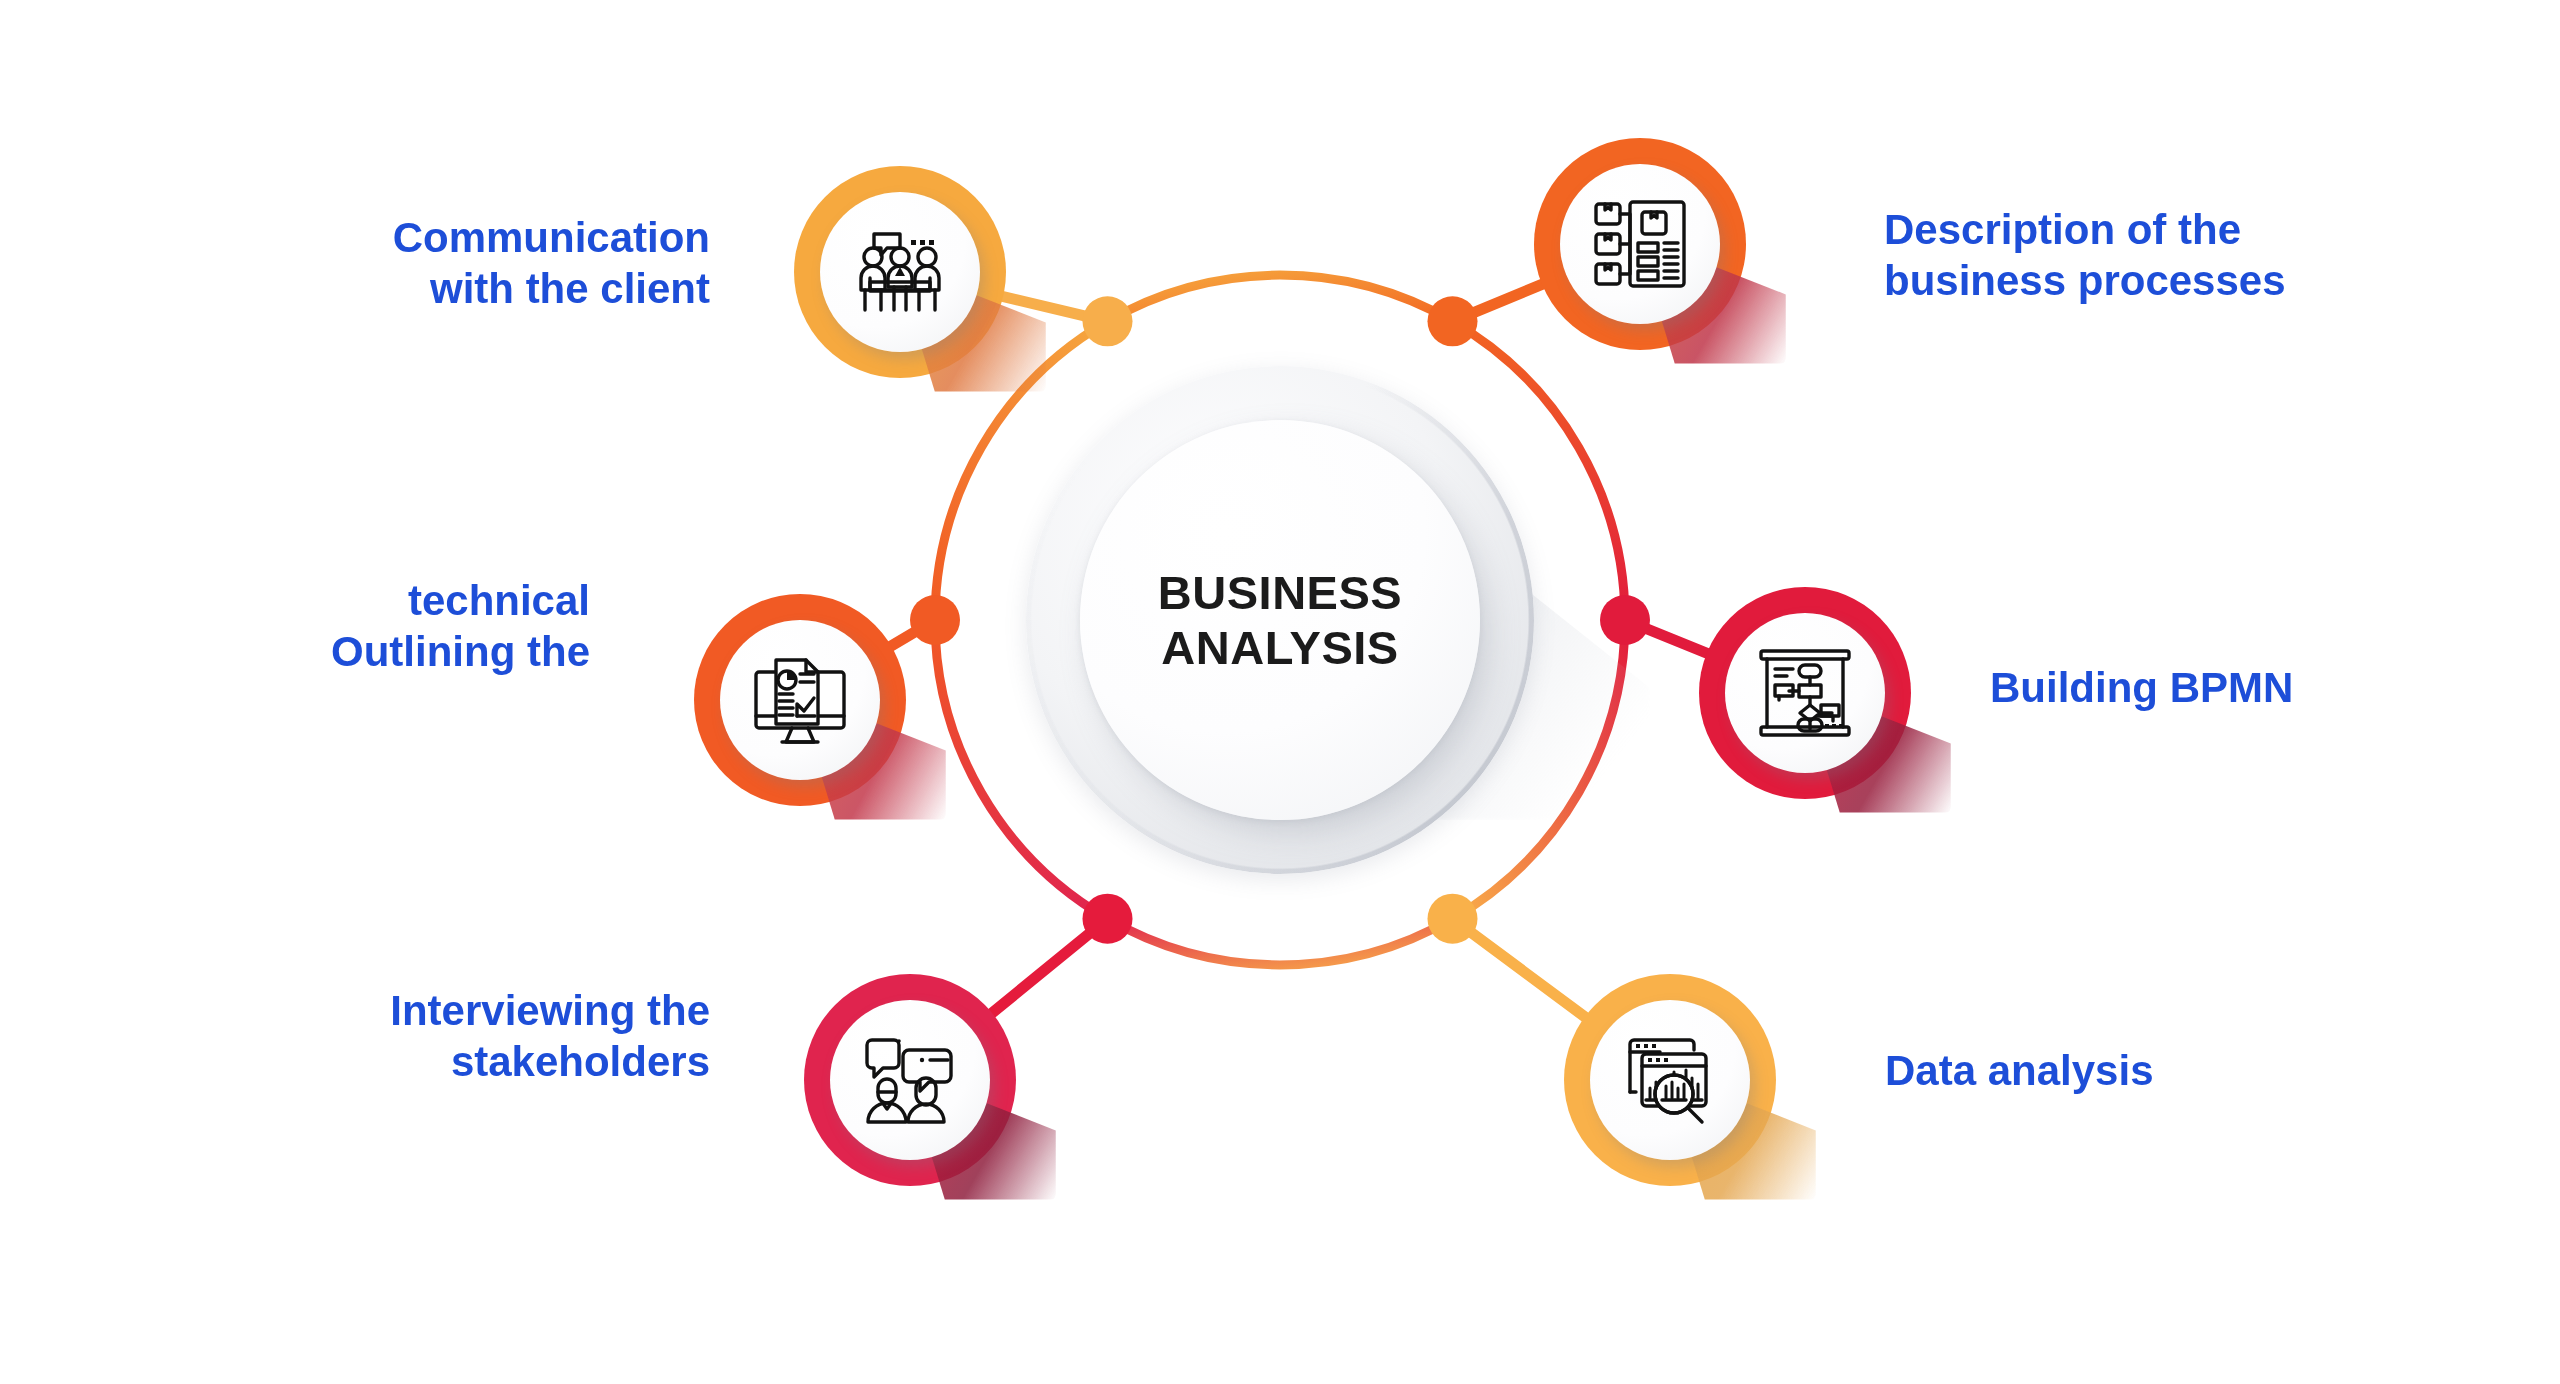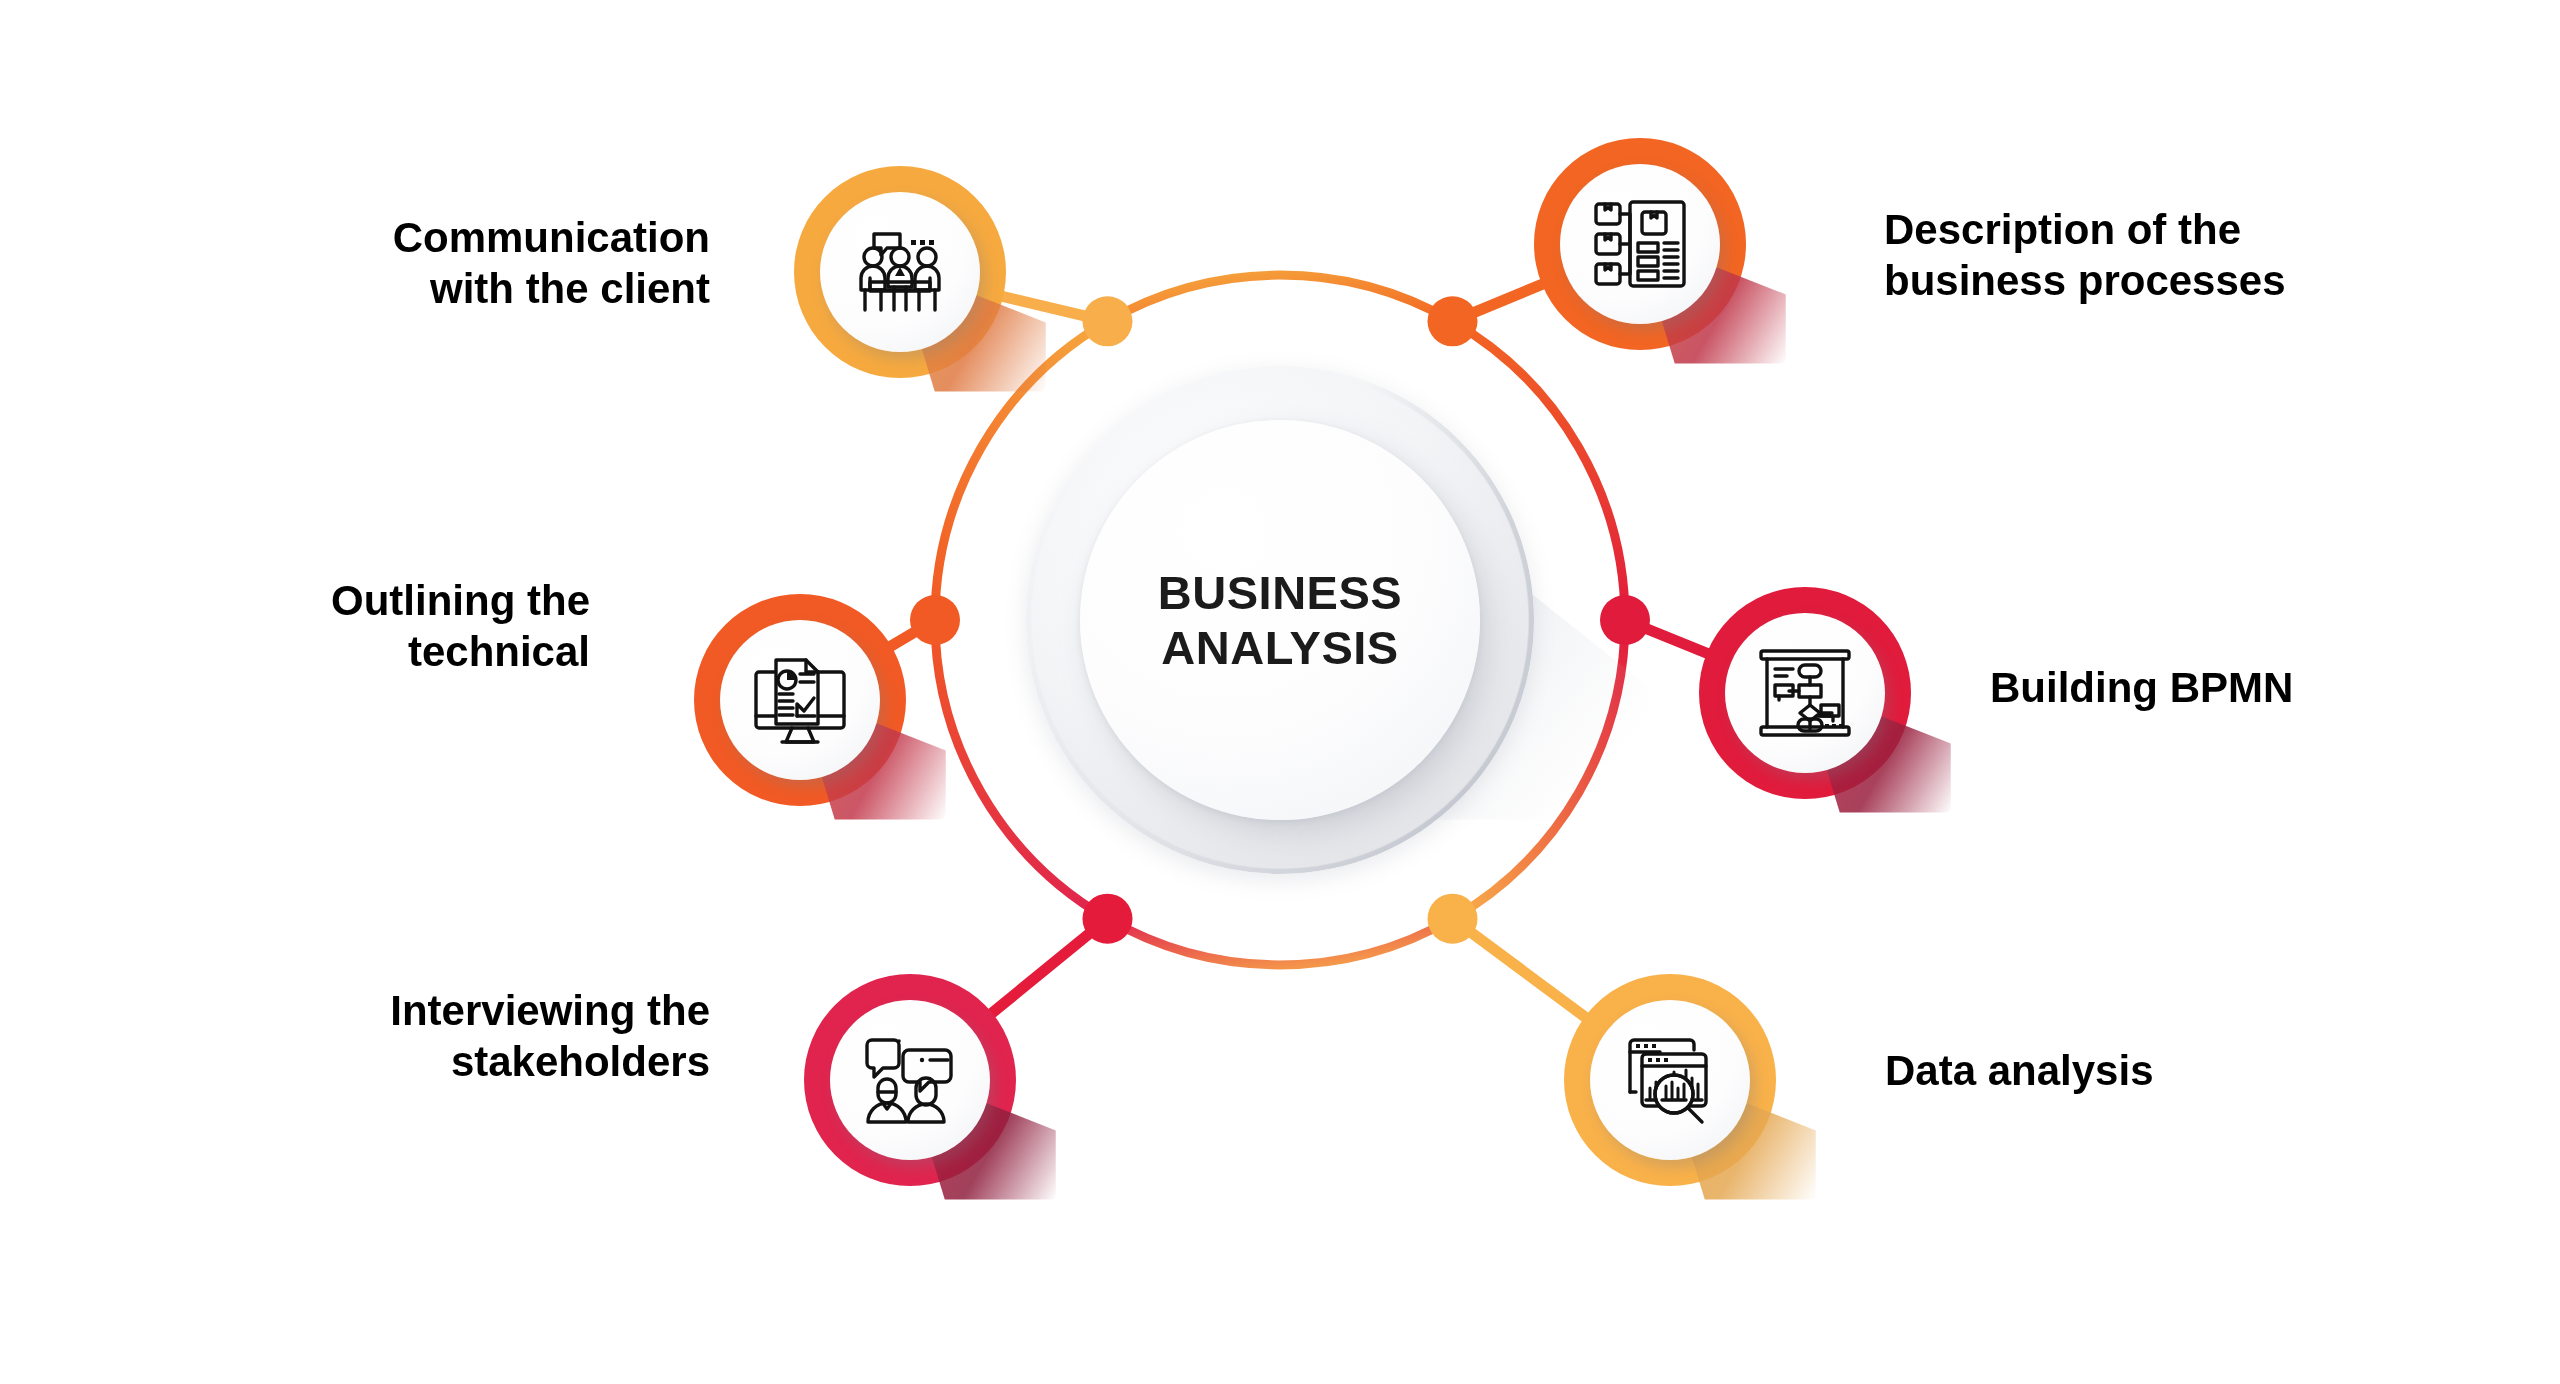--- a/index.html
+++ b/index.html
@@ -128,21 +128,21 @@
     justify-content: center;
   }
   .node-disc svg { display: block; }
 
   
   .label {
     position: absolute;
     font-size: 42px;
     font-weight: 700;
     line-height: 1.22;
-    color: #000000;
+    color: #1d4ed8;
     user-select: none;
   }
   .label.right-align { text-align: right; }
   .label.left-align  { text-align: left; }
 </style>
 </head>
 <body>
 
 <div id="stage">
 
@@ -436,22 +436,22 @@
     <div>Communication</div>
     <div>with the client</div>
   </div>
 
   <div class="label left-align" style="left:1884px; top:204px; width:620px;">
     <div>Description of the</div>
     <div>business processes</div>
   </div>
 
   <div class="label right-align" style="left:110px; top:575px; width:480px;">
+    <div>technical</div>
     <div>Outlining the</div>
-    <div>technical</div>
   </div>
 
   <div class="label left-align" style="left:1990px; top:655px; width:520px;margin-top:7px;">
     <div>Building BPMN</div>
   </div>
 
   <div class="label right-align" style="left:150px; top:985px; width:560px;">
     <div>Interviewing the</div>
     <div>stakeholders</div>
   </div>

